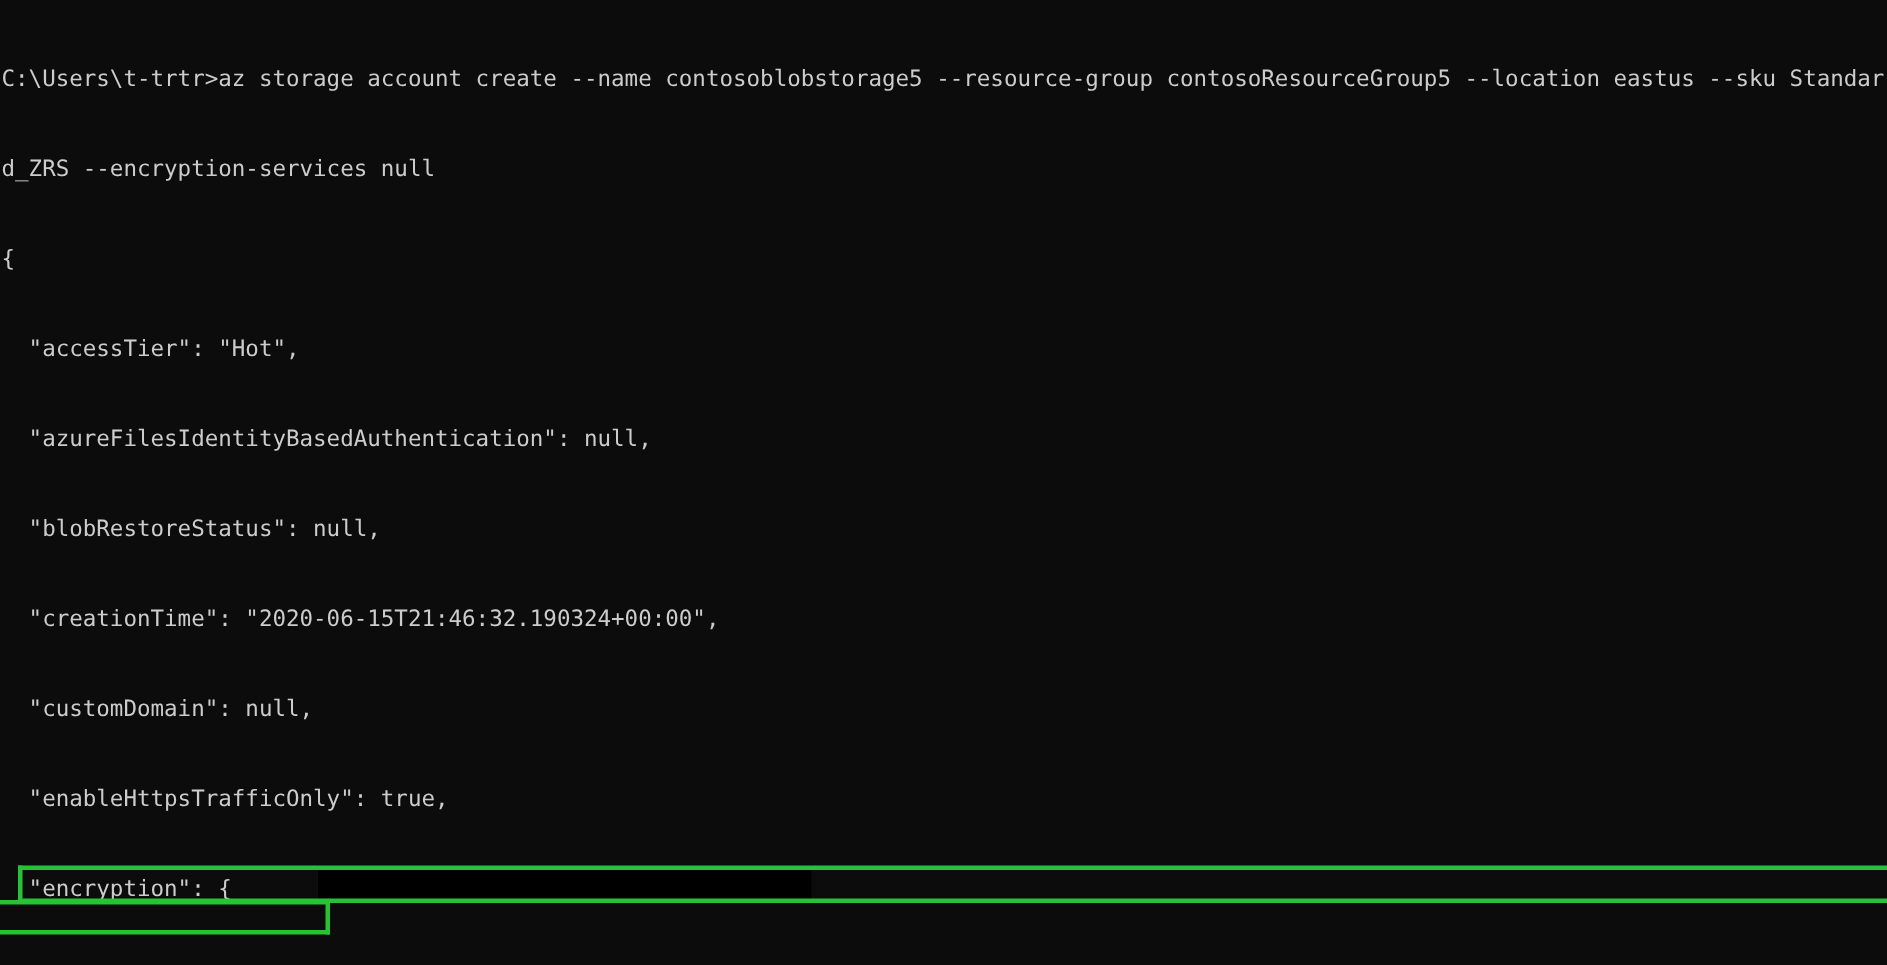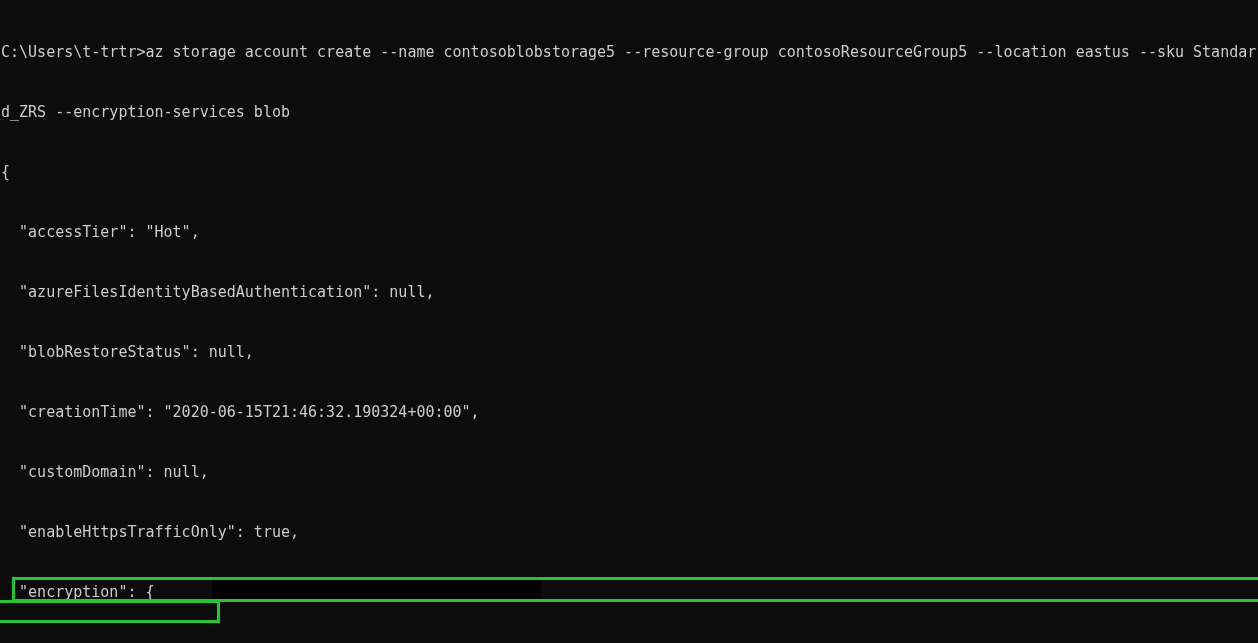--- a/index.html
+++ b/index.html
@@ -68,21 +68,21 @@
     pointer-events: none;
   }
 </style>
 </head>
 <body>
 
 <div id="terminal">
 
   <div id="console-lines">
     <div class="line">C:\Users\t-trtr&gt;az storage account create --name contosoblobstorage5 --resource-group contosoResourceGroup5 --location eastus --sku Standar</div>
-    <div class="line">d_ZRS --encryption-services blob</div>
+    <div class="line">d_ZRS --encryption-services null</div>
     <div class="line">{</div>
     <div class="line">  "accessTier": "Hot",</div>
     <div class="line">  "azureFilesIdentityBasedAuthentication": null,</div>
     <div class="line">  "blobRestoreStatus": null,</div>
     <div class="line">  "creationTime": "2020-06-15T21:46:32.190324+00:00",</div>
     <div class="line">  "customDomain": null,</div>
     <div class="line">  "enableHttpsTrafficOnly": true,</div>
     <div class="line">  "encryption": {</div>
     <div class="line">    "keySource": "Microsoft.Storage",</div>
     

